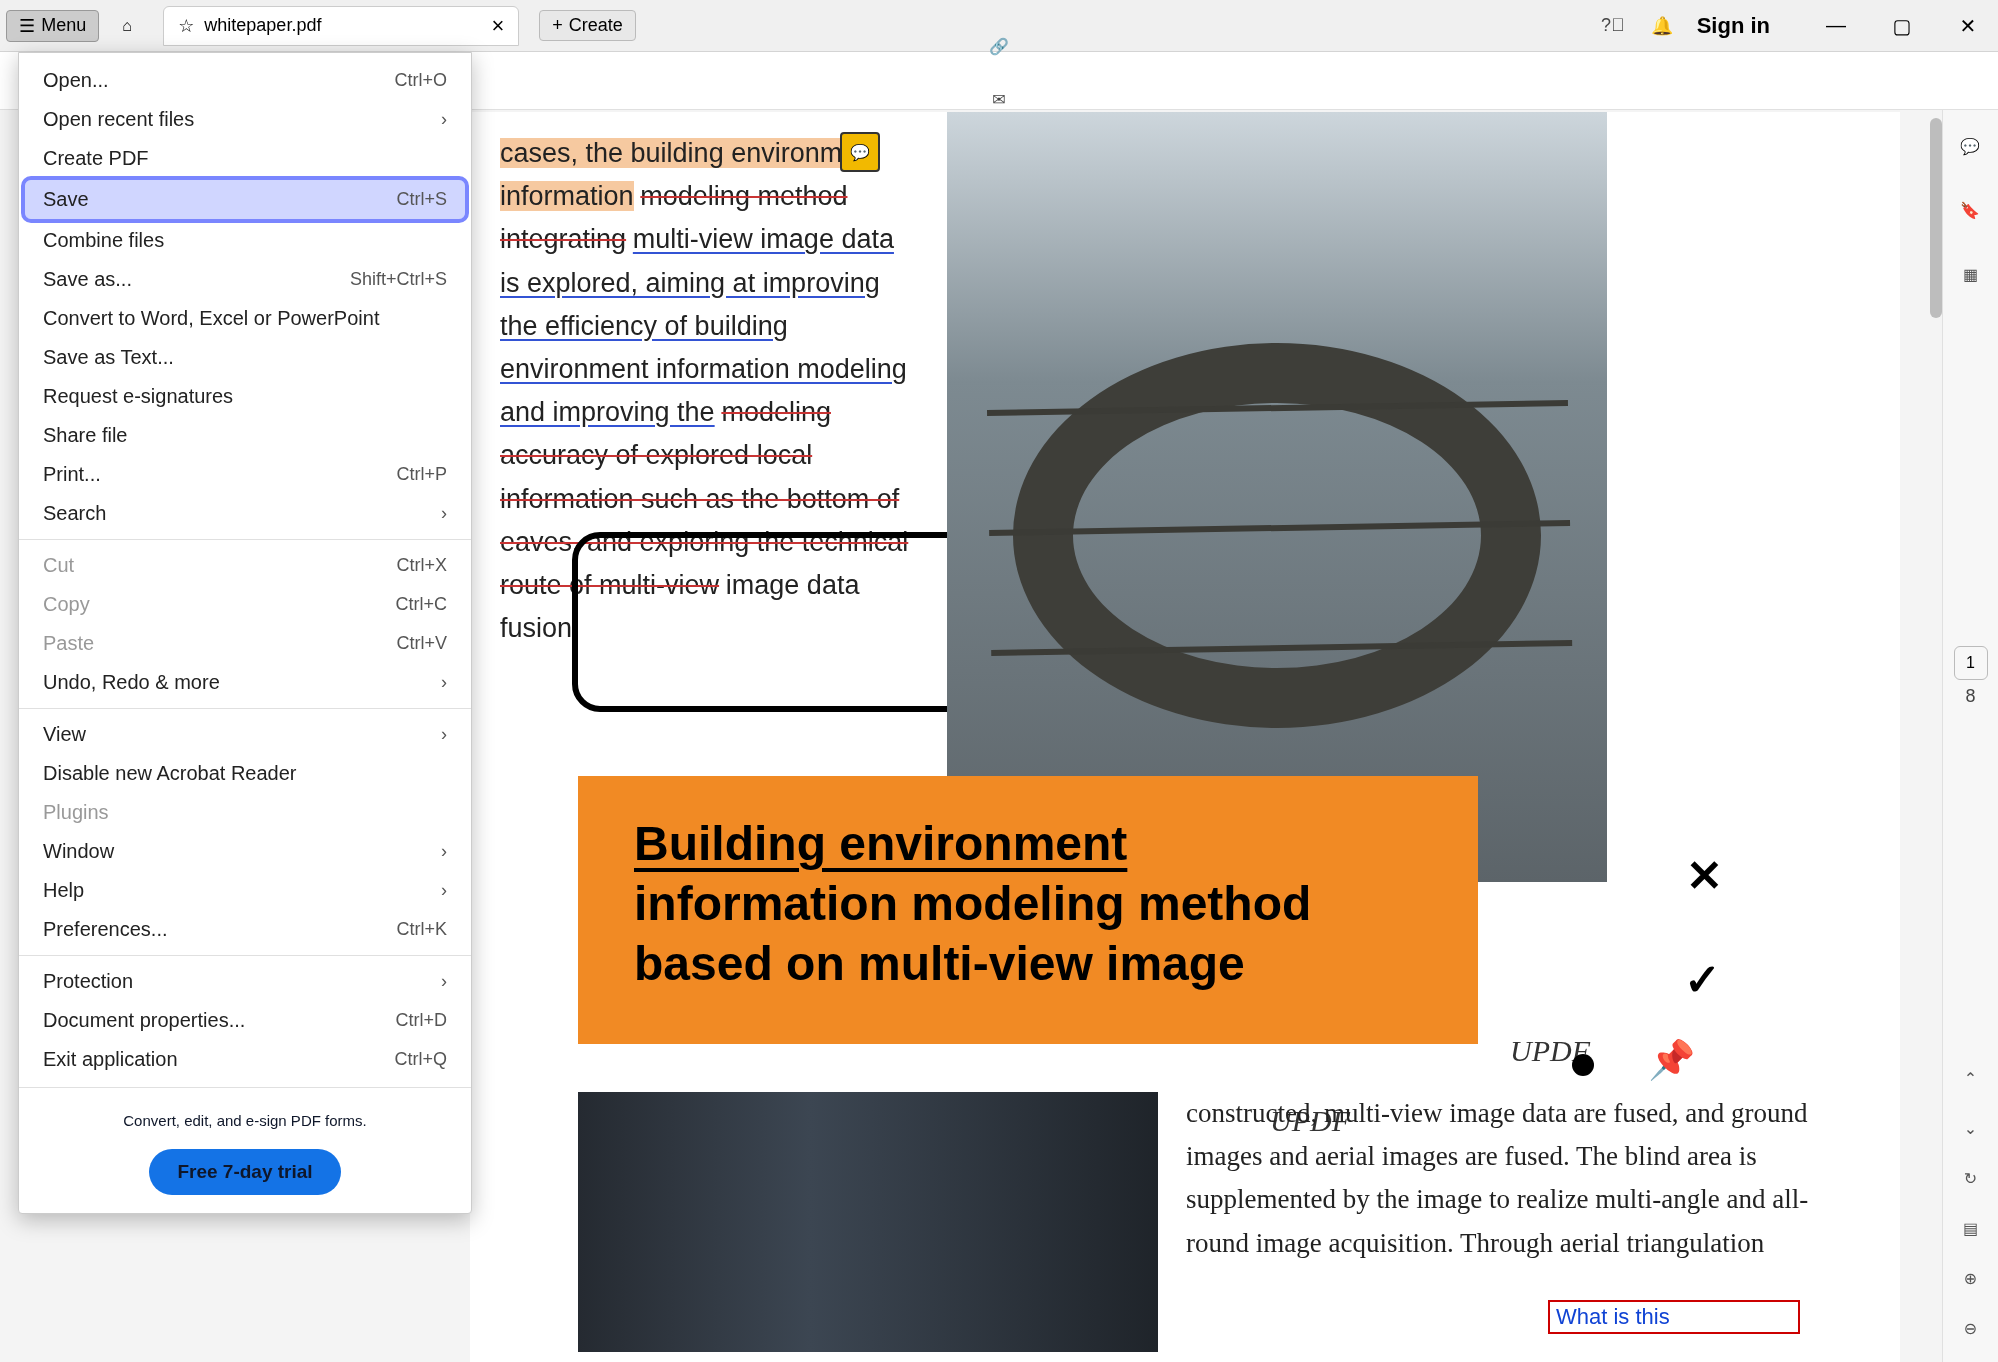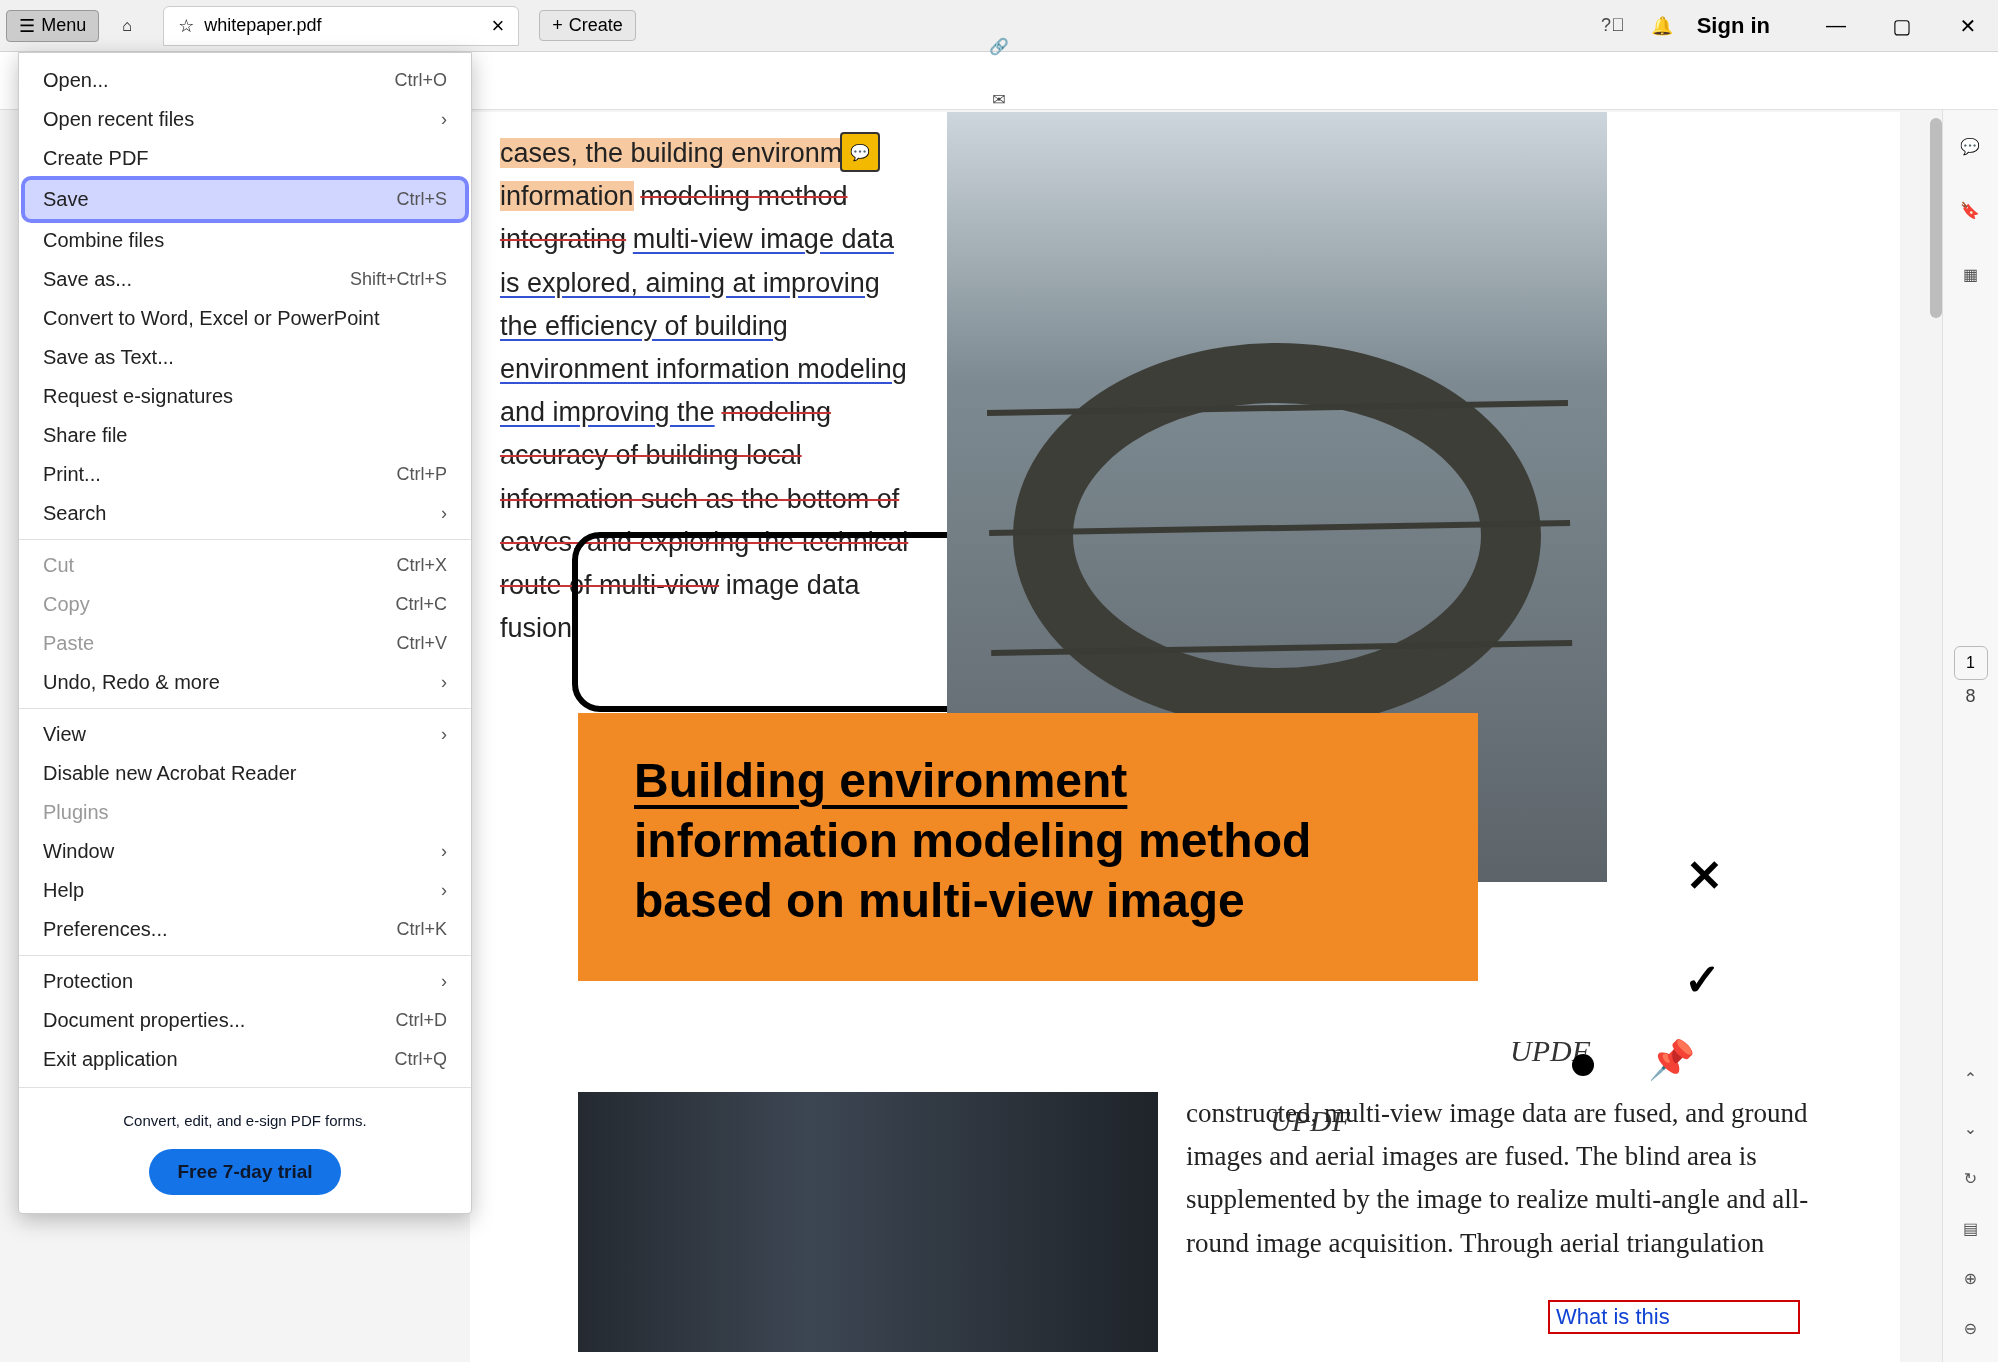--- a/index.html
+++ b/index.html
@@ -42,21 +42,21 @@
 .line-under { text-decoration:underline; text-decoration-color:#3353d4; text-underline-offset:4px; }
 .strike-red { text-decoration:line-through; text-decoration-color:#c93434; }
 .comment-bubble { position:absolute; left:370px; top:20px; width:40px; height:40px; background:#f2b900; display:flex; align-items:center; justify-content:center; border:2px solid #333; border-radius:4px; color:#fff; }
 
 .circle-anno { position:absolute; left:102px; top:420px; width:430px; height:180px; border:6px solid #000; border-radius:28px; pointer-events:none; }
 
 .photo1 { position:absolute; left:477px; top:0; width:660px; height:770px; background:linear-gradient(180deg,#cdd6dc 0%,#7d8a91 35%,#5c6469 100%); overflow:hidden; }
 .photo1::before { content:""; position:absolute; inset:30% 10% 20% 10%; border:60px solid #3e3e39; border-radius:50%; }
 .photo1::after { content:""; position:absolute; left:6%; right:6%; top:38%; height:6px; background:#3b3b36; transform:rotate(-1deg); box-shadow:0 120px 0 #3b3b36,0 240px 0 #3b3b36; }
 
-.orange-box { position:absolute; left:108px; top:601px; width:900px; background:#f18a24; padding:38px 56px 50px; }
+.orange-box { position:absolute; left:108px; top:664px; width:900px; background:#f18a24; padding:38px 56px 50px; }
 .orange-box h2 { font-family:Arial,sans-serif; font-size:48px; font-weight:700; line-height:1.25; color:#000; }
 .orange-box h2 .under { text-decoration:underline; text-underline-offset:8px; text-decoration-thickness:4px; }
 
 .updf { position:absolute; font-family:cursive; font-style:italic; font-size:30px; color:#333; }
 .updf.a { left:1040px; top:922px; }
 .updf.b { left:320px; top:1055px; }
 .updf.c { left:800px; top:992px; }
 
 .cross-anno { position:absolute; left:1216px; top:738px; font-size:44px; font-weight:700; color:#000; }
 .check-anno { position:absolute; left:1214px; top:842px; font-size:44px; font-weight:700; color:#000; }
@@ -232,21 +232,21 @@
     <div class="dd-footer"><div class="txt">Convert, edit, and e-sign PDF forms.</div><button class="trial-btn">Free 7-day trial</button></div>
   </div>
 
 <div class="content">
   <div class="page">
 
     <div class="txt1">
       <span class="hi-orange">cases, the building environment information</span>
       <span class="strike-red">modeling method integrating</span>
       <span class="line-under">multi-view image data is explored, aiming at improving the efficiency of building environment information modeling and improving the</span>
-      <span class="strike-red">modeling accuracy of building local information such as the bottom of eaves, and exploring the technical route of multi-view</span>
+      <span class="strike-red">modeling accuracy of explored local information such as the bottom of eaves, and exploring the technical route of multi-view</span>
       <span>image data fusion</span>
     </div>
 
     <div class="comment-bubble">💬</div>
     <div class="circle-anno"></div>
 
     <div class="photo1"></div>
 
     <div class="orange-box">
       <h2>

